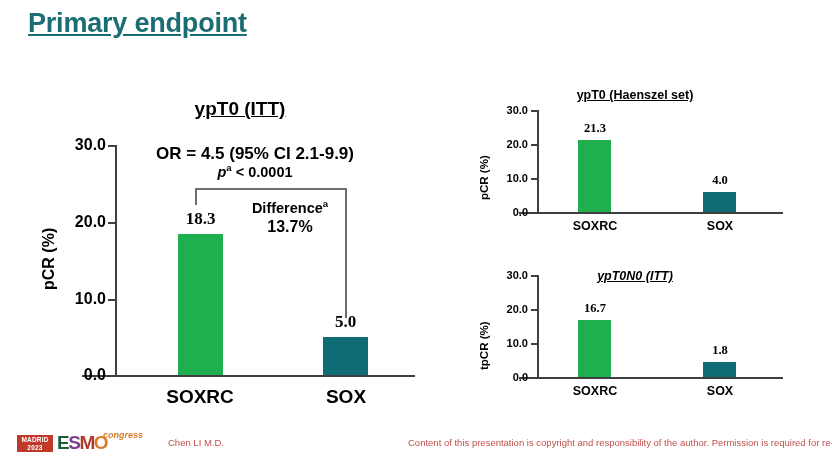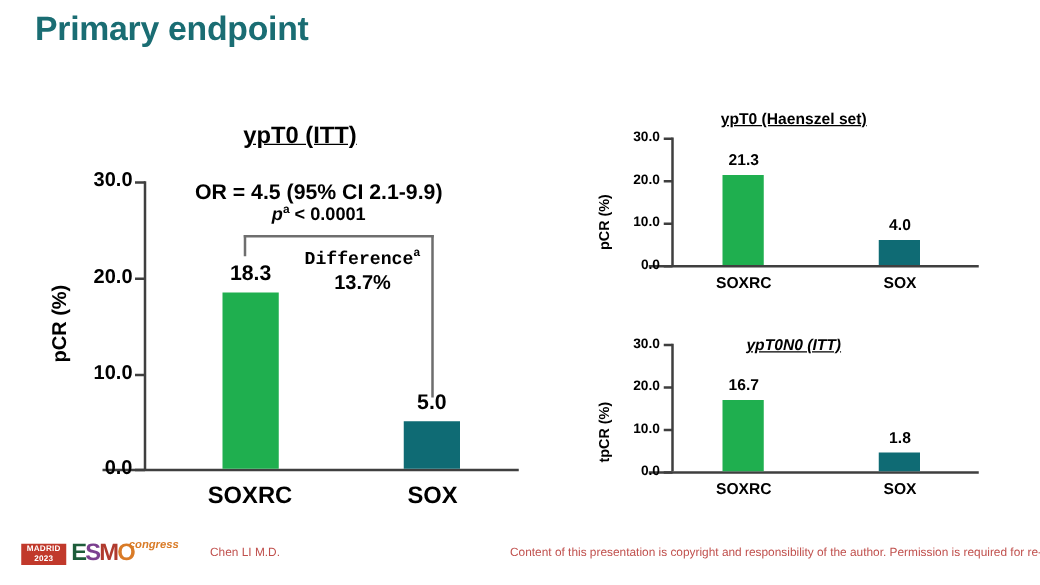--- a/index.html
+++ b/index.html
@@ -22,20 +22,21 @@
   
   #slide-title {
     position: absolute;
     left: 28px;
     top: 8px;
     font-size: 27px;
     font-weight: bold;
     color: #1a6d73;
     letter-spacing: -0.2px;
     white-space: nowrap;
+    text-decoration: underline;
   }
 
   
   .chart { position: absolute; }
   .chart-title {
     position: absolute;
     font-weight: bold;
     text-align: center;
     text-decoration: underline;
     color: #000;
@@ -70,20 +71,21 @@
   }
   .bar { position: absolute; }
   .bar-green { background: #1faf4f; }
   .bar-teal  { background: #0f6b74; }
   .bar-value {
     position: absolute;
     font-weight: bold;
     text-align: center;
     color: #000;
     white-space: nowrap;
+    font-family: Liberation Serif, serif;
   }
   .cat-label {
     position: absolute;
     font-weight: bold;
     text-align: center;
     color: #000;
     white-space: nowrap;
   }
 
   
@@ -96,21 +98,21 @@
   .stat-line {
     position: absolute;
     font-weight: bold;
     text-align: center;
     color: #000;
     white-space: nowrap;
   }
   #or-text { font-size: 17px; }
   #p-text  { font-size: 14.5px; }
   #p-text i { font-style: italic; }
-  #diff-label { font-size: 14.5px; font-family: Liberation Mono, monospace; }
+  #diff-label { font-size: 14.5px; }
   #diff-value { font-size: 16px; }
   sup { font-size: 0.66em; vertical-align: super; line-height: 0; }
 
   
   .bracket-seg { position: absolute; background: #6e6e6e; }
 
   
   .chart-sm .chart-title { font-size: 12.5px; }
   .chart-sm .ytick-label { font-size: 11px; }
   .chart-sm .ylabel { font-size: 11.5px; }

